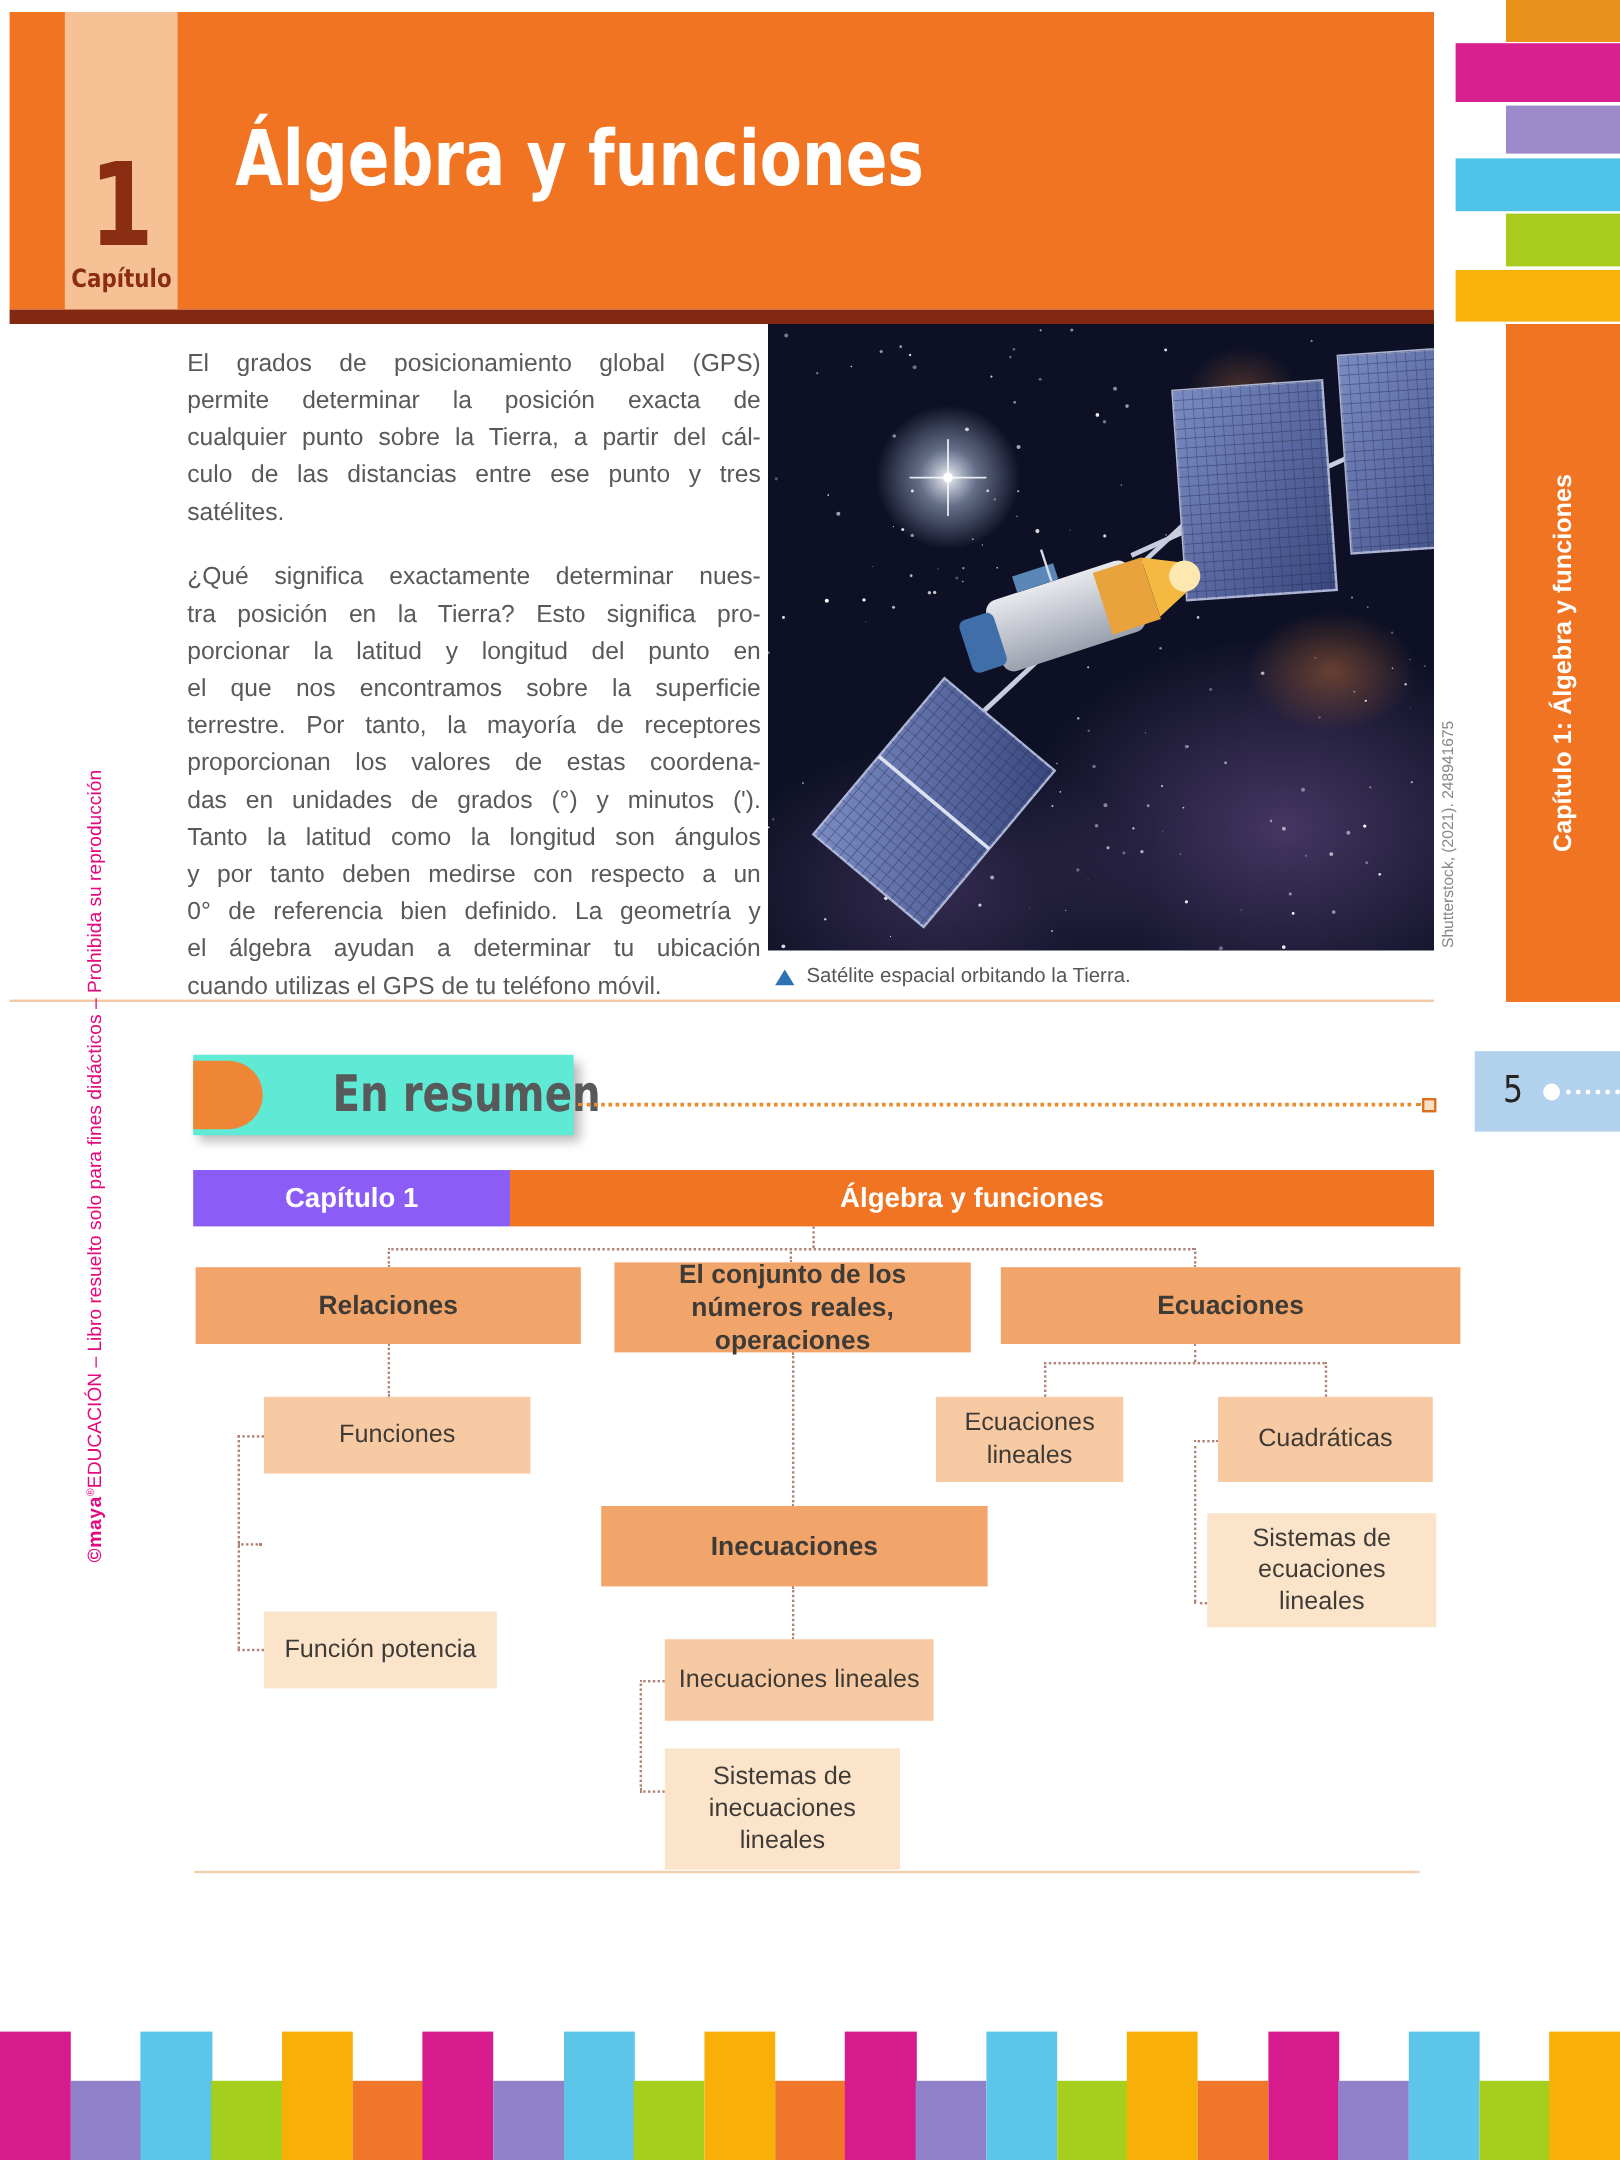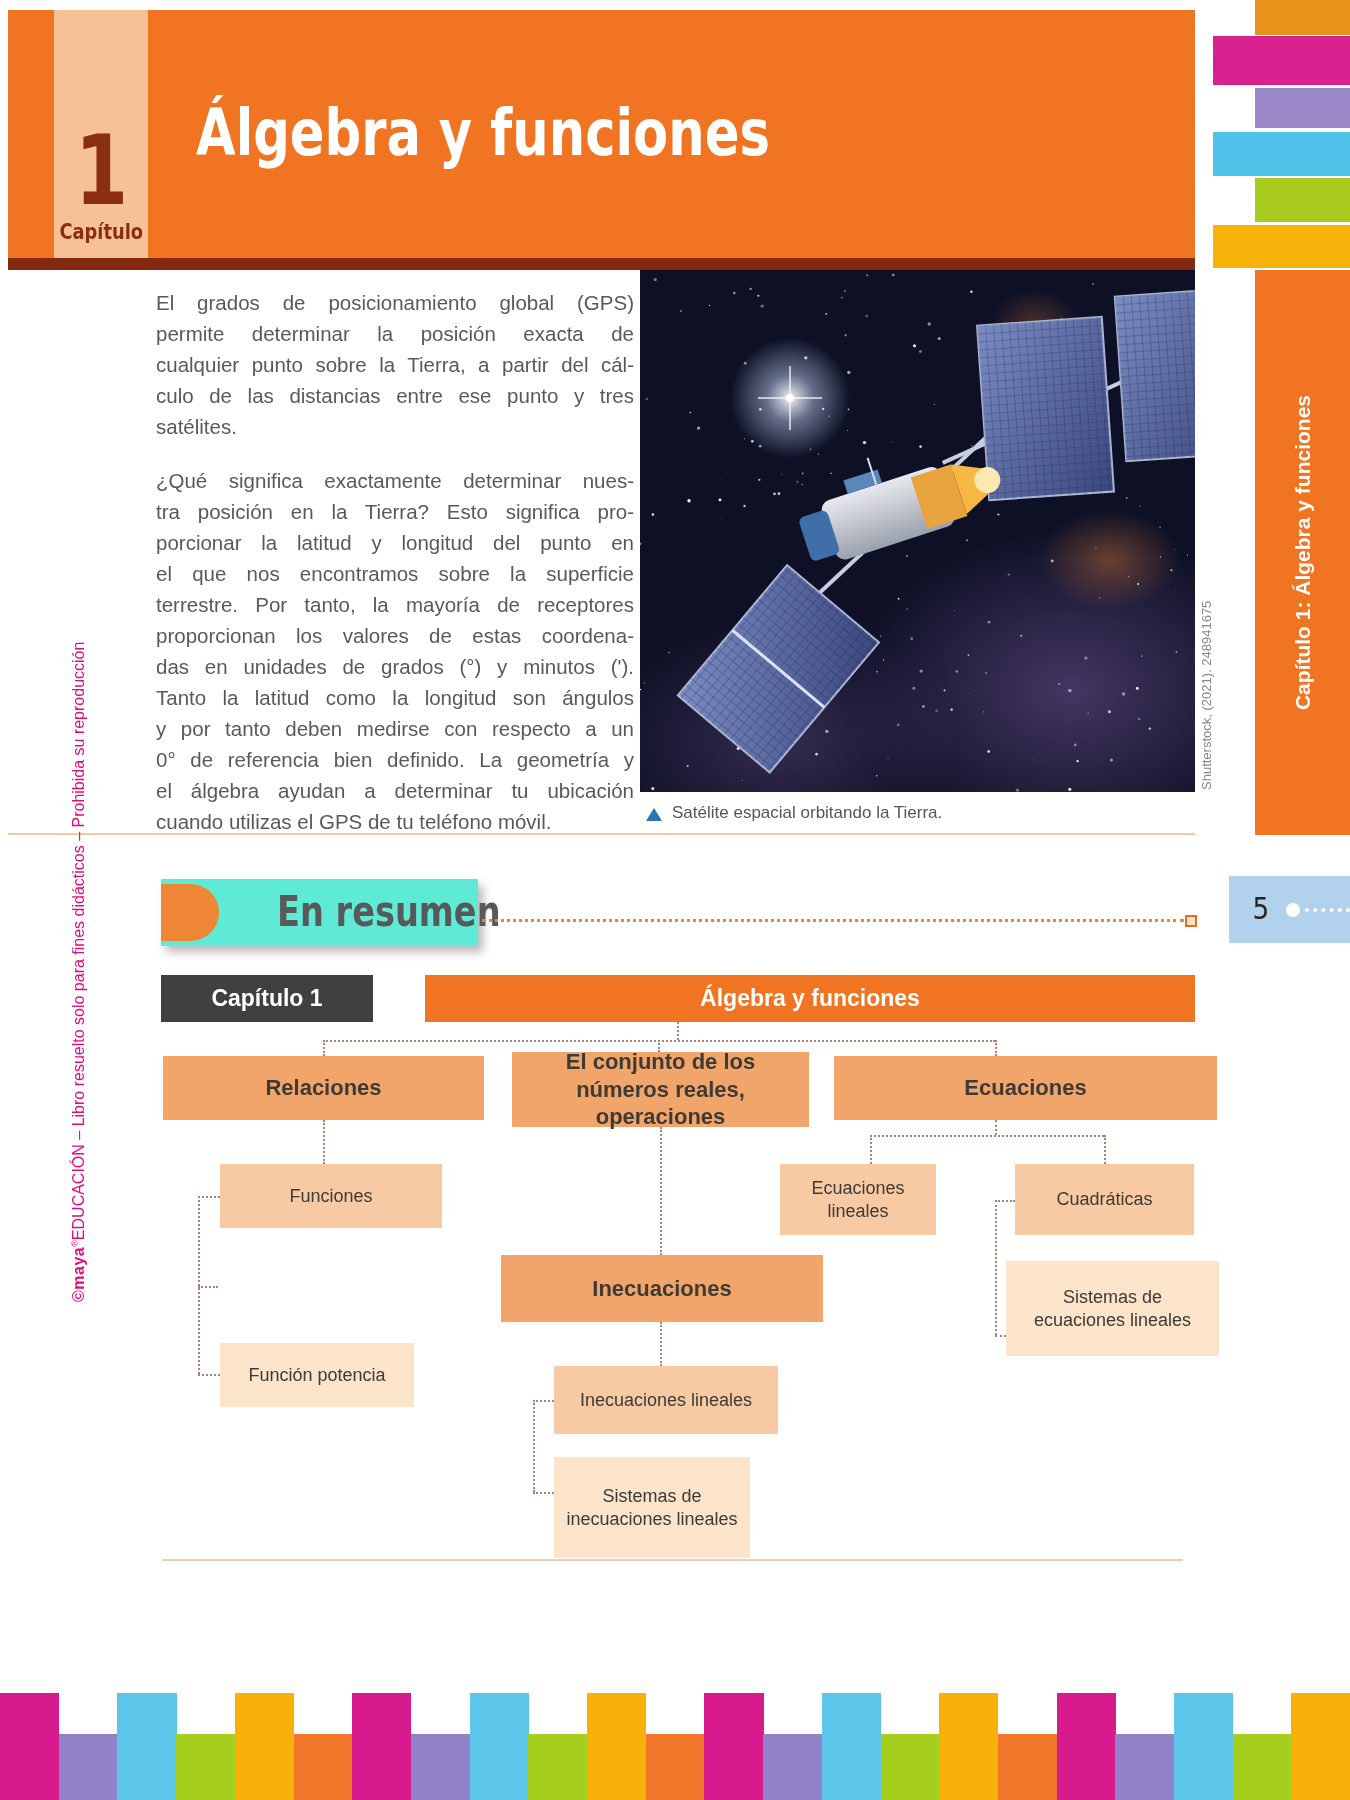--- a/index.html
+++ b/index.html
@@ -56,26 +56,26 @@
             box-shadow:5px 6px 9px rgba(0,0,0,.28);}
   .res-d{position:absolute;left:0;top:5px;width:58px;height:57px;background:#ef8635;
          border-radius:0 48px 48px 0;}
   .res-title{position:absolute;left:116px;top:8px;font-family:"DejaVu Sans",sans-serif;
              font-weight:600;font-size:42px;color:#58595b;transform:scaleX(.8);
              transform-origin:left center;white-space:nowrap;}
   .res-dotline{left:482px;top:919px;width:702px;border-top:3px dotted #e98b2d;}
   .res-square{left:1185px;top:915px;width:8px;height:8px;border:2px solid #dd7023;background:#fbe0c3;}
 
   
-  .bar-maroon{left:161px;top:975px;width:212px;height:47px;background:#404040;}
+  .bar-maroon{left:161px;top:975px;width:264px;height:47px;background:#8b5cf6;}
   .bar-orange{left:425px;top:975px;width:770px;height:47px;background:#f07421;}
   .bar-label{width:100%;height:100%;display:flex;align-items:center;justify-content:center;
              color:#fff;font-weight:700;font-size:23px;}
   .node{position:absolute;display:flex;align-items:center;justify-content:center;
-        text-align:center;color:#3e3a35;font-size:18px;line-height:1.25;padding:4px 10px;box-sizing:border-box;}
+        text-align:center;color:#3e3a35;font-size:21px;line-height:1.25;padding:4px 10px;box-sizing:border-box;}
   .lvl2{background:#f2a56b;font-weight:700;font-size:22px;}
   .lvl3{background:#f8caa3;}
   .lvl4{background:#fce4cb;}
   .conn{position:absolute;}
   .conn.h{border-top:2px dotted #b08273;}
   .conn.v{border-left:2px dotted #b08273;}
   .map-rule{left:162px;top:1559px;width:1021px;height:2px;background:#f0cfae;}
 
   
   .copyleft{left:70px;top:1302px;transform:rotate(-90deg);transform-origin:0 0;
@@ -421,21 +421,21 @@
   <div class="conn v" style="left:995px;top:1200px;height:135px"></div>
   <div class="conn h" style="left:995px;top:1335px;width:11px"></div>
 
   <div class="node lvl2" style="left:163px;top:1056px;width:321px;height:64px">Relaciones</div>
   <div class="node lvl2" style="left:512px;top:1052px;width:297px;height:75px">El conjunto de los números reales, operaciones</div>
   <div class="node lvl2" style="left:834px;top:1056px;width:383px;height:64px">Ecuaciones</div>
   <div class="node lvl3" style="left:220px;top:1164px;width:222px;height:64px">Funciones</div>
   <div class="node lvl3" style="left:780px;top:1164px;width:156px;height:71px">Ecuaciones lineales</div>
   <div class="node lvl3" style="left:1015px;top:1164px;width:179px;height:71px">Cuadráticas</div>
   <div class="node lvl2" style="left:501px;top:1255px;width:322px;height:67px">Inecuaciones</div>
-  <div class="node lvl4" style="left:1006px;top:1261px;width:213px;height:95px">Sistemas de ecuaciones lineales</div>
+  <div class="node lvl4" style="left:1006px;top:1261px;width:191px;height:95px">Sistemas de ecuaciones lineales</div>
   <div class="node lvl4" style="left:220px;top:1343px;width:194px;height:64px">Función potencia</div>
   <div class="node lvl3" style="left:554px;top:1366px;width:224px;height:68px">Inecuaciones lineales</div>
   <div class="node lvl4" style="left:554px;top:1457px;width:196px;height:101px">Sistemas de inecuaciones lineales</div>
 
   <div class="abs map-rule"></div>
 
   <div class="abs copyleft">
     <b>©maya</b><sup>®</sup><span>EDUCACIÓN</span><span> – Libro resuelto solo para fines didácticos – Prohibida su reproducción</span>
   </div>
 

